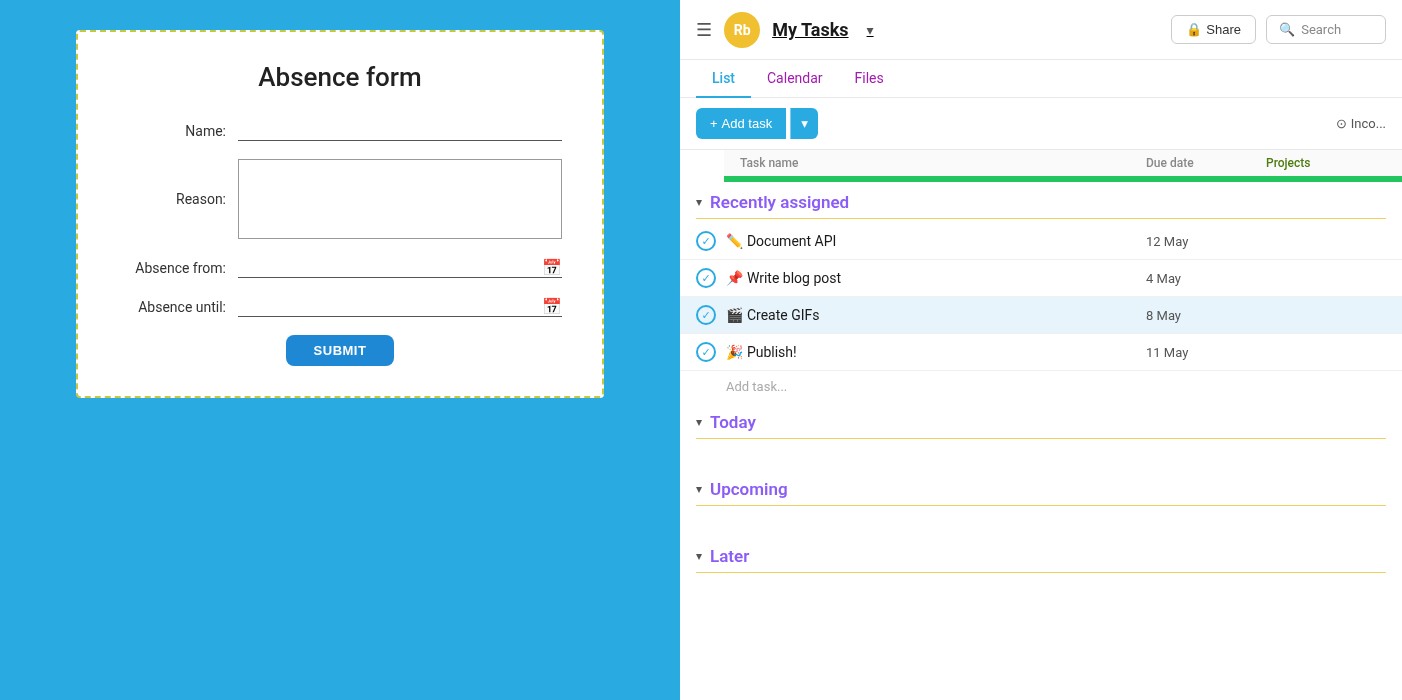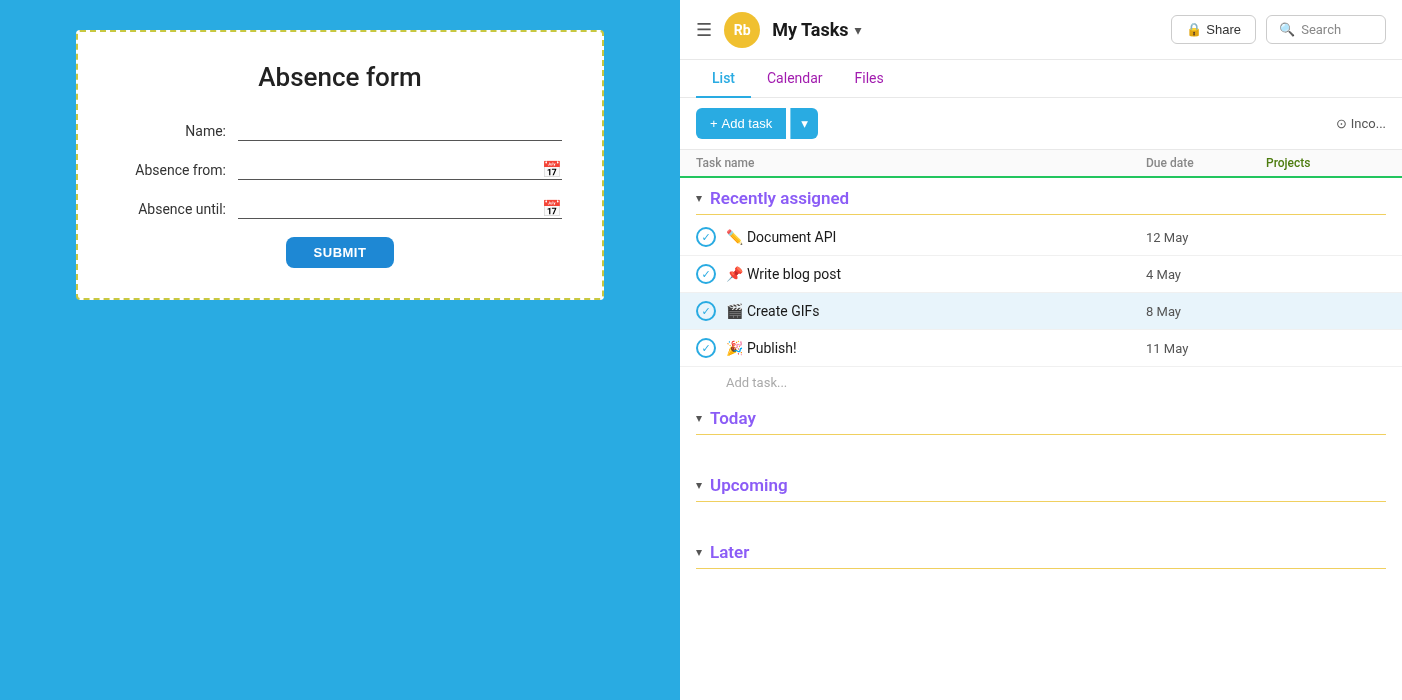--- a/index.html
+++ b/index.html
@@ -153,22 +153,23 @@
       justify-content: center;
       font-weight: 700;
       font-size: 14px;
       color: white;
       flex-shrink: 0;
     }
 
     .header-title-area {
       display: flex;
       align-items: center;
-      gap: 6px;
-      flex: 1;
+      gap: 18px;
+      flex: 1;
+      text-decoration: underline;
     }
 
     .header-title {
       font-size: 18px;
       font-weight: 700;
       color: #1a1a1a;
     }
 
     .chevron-icon {
       color: #555;
@@ -273,23 +274,24 @@
       color: #555;
     }
 
     .task-list-area {
       flex: 1;
       overflow-y: auto;
     }
 
     .table-header {
       display: flex;
-      border-bottom: 2px solid #22c55e;
+      border-bottom: 6px solid #22c55e;
       padding: 6px 16px;
       background: #fafafa;
+      margin-left: 44px;
     }
 
     .col-task-name {
       flex: 1;
       font-size: 12px;
       color: #888;
       font-weight: 500;
     }
 
     .col-due-date {
@@ -390,20 +392,24 @@
 <div class="left-panel">
   <div class="form-container">
     <div class="form-title">Absence form</div>
 
     <div class="form-row">
       <label class="form-label">Name:</label>
       <input class="form-input" type="text" style="">
     </div>
 
 
+    <div class="form-row">
+      <label class="form-label">Reason:</label>
+      <textarea class="form-textarea" style=""></textarea>
+    </div>
 
     <div class="form-row">
       <label class="form-label">Absence from:</label>
       <div class="form-date-wrapper">
         <input class="form-date-input" type="text" style="">
         <span class="calendar-icon">📅</span>
       </div>
     </div>
 
     <div class="form-row">

